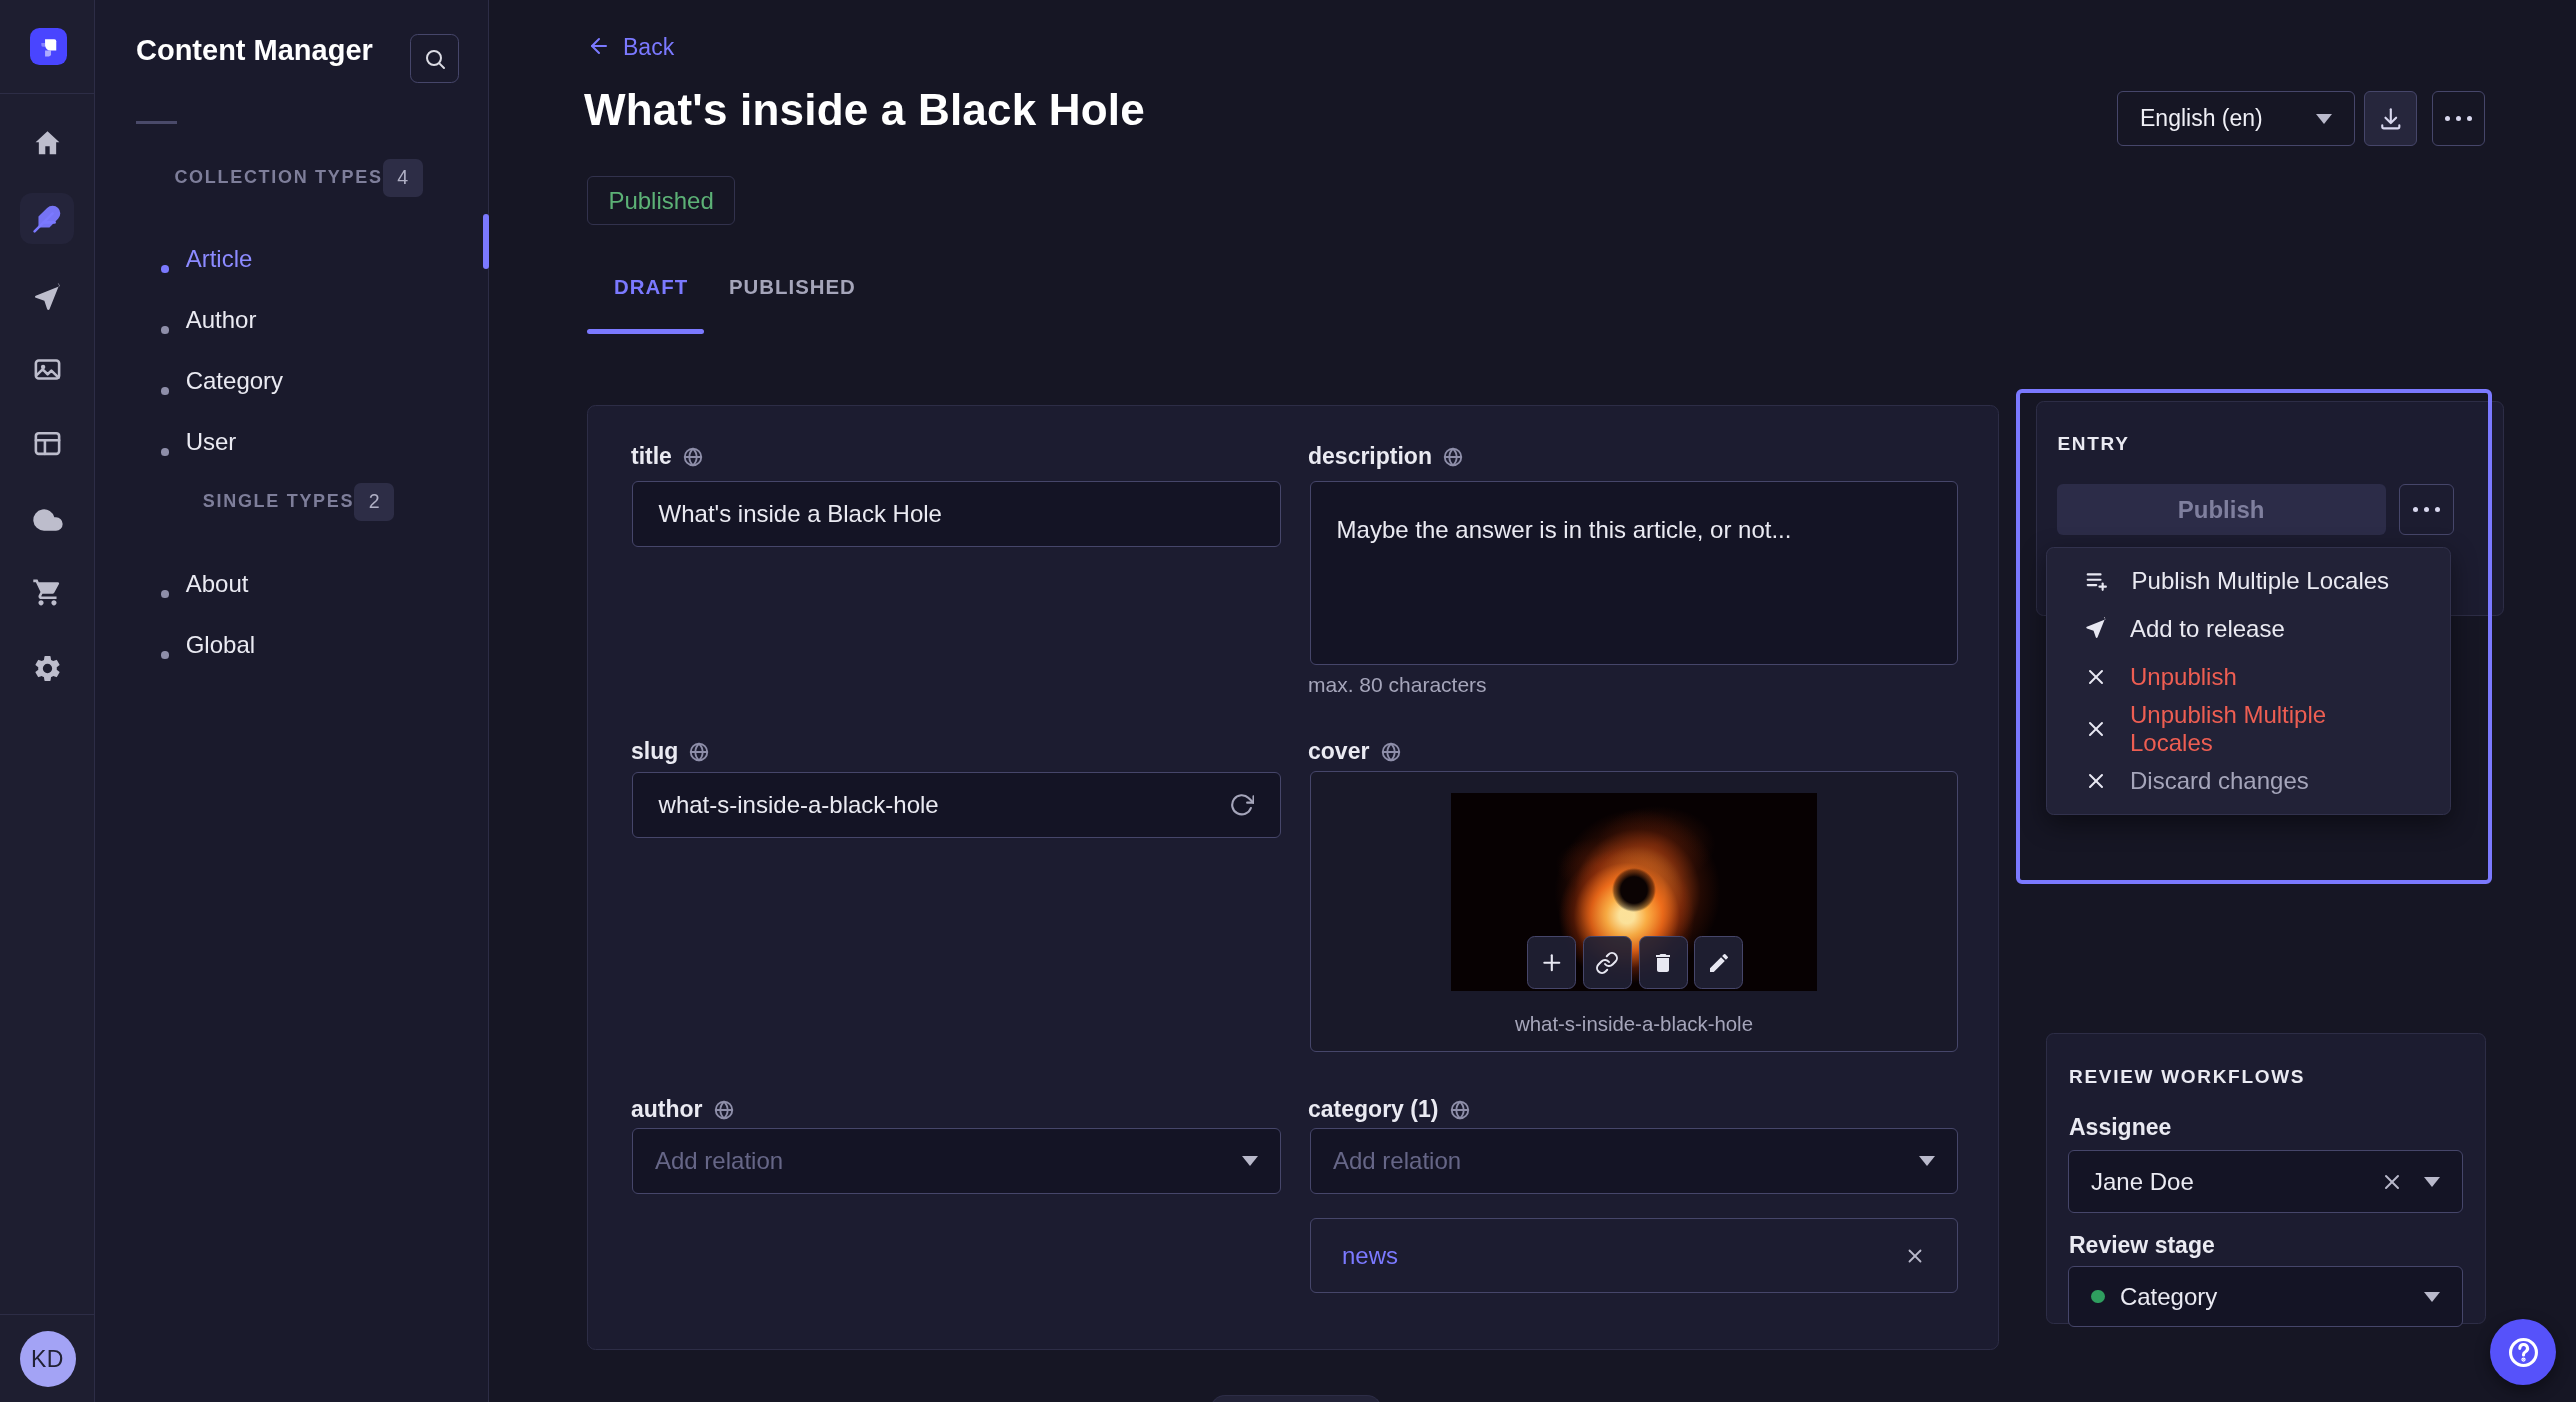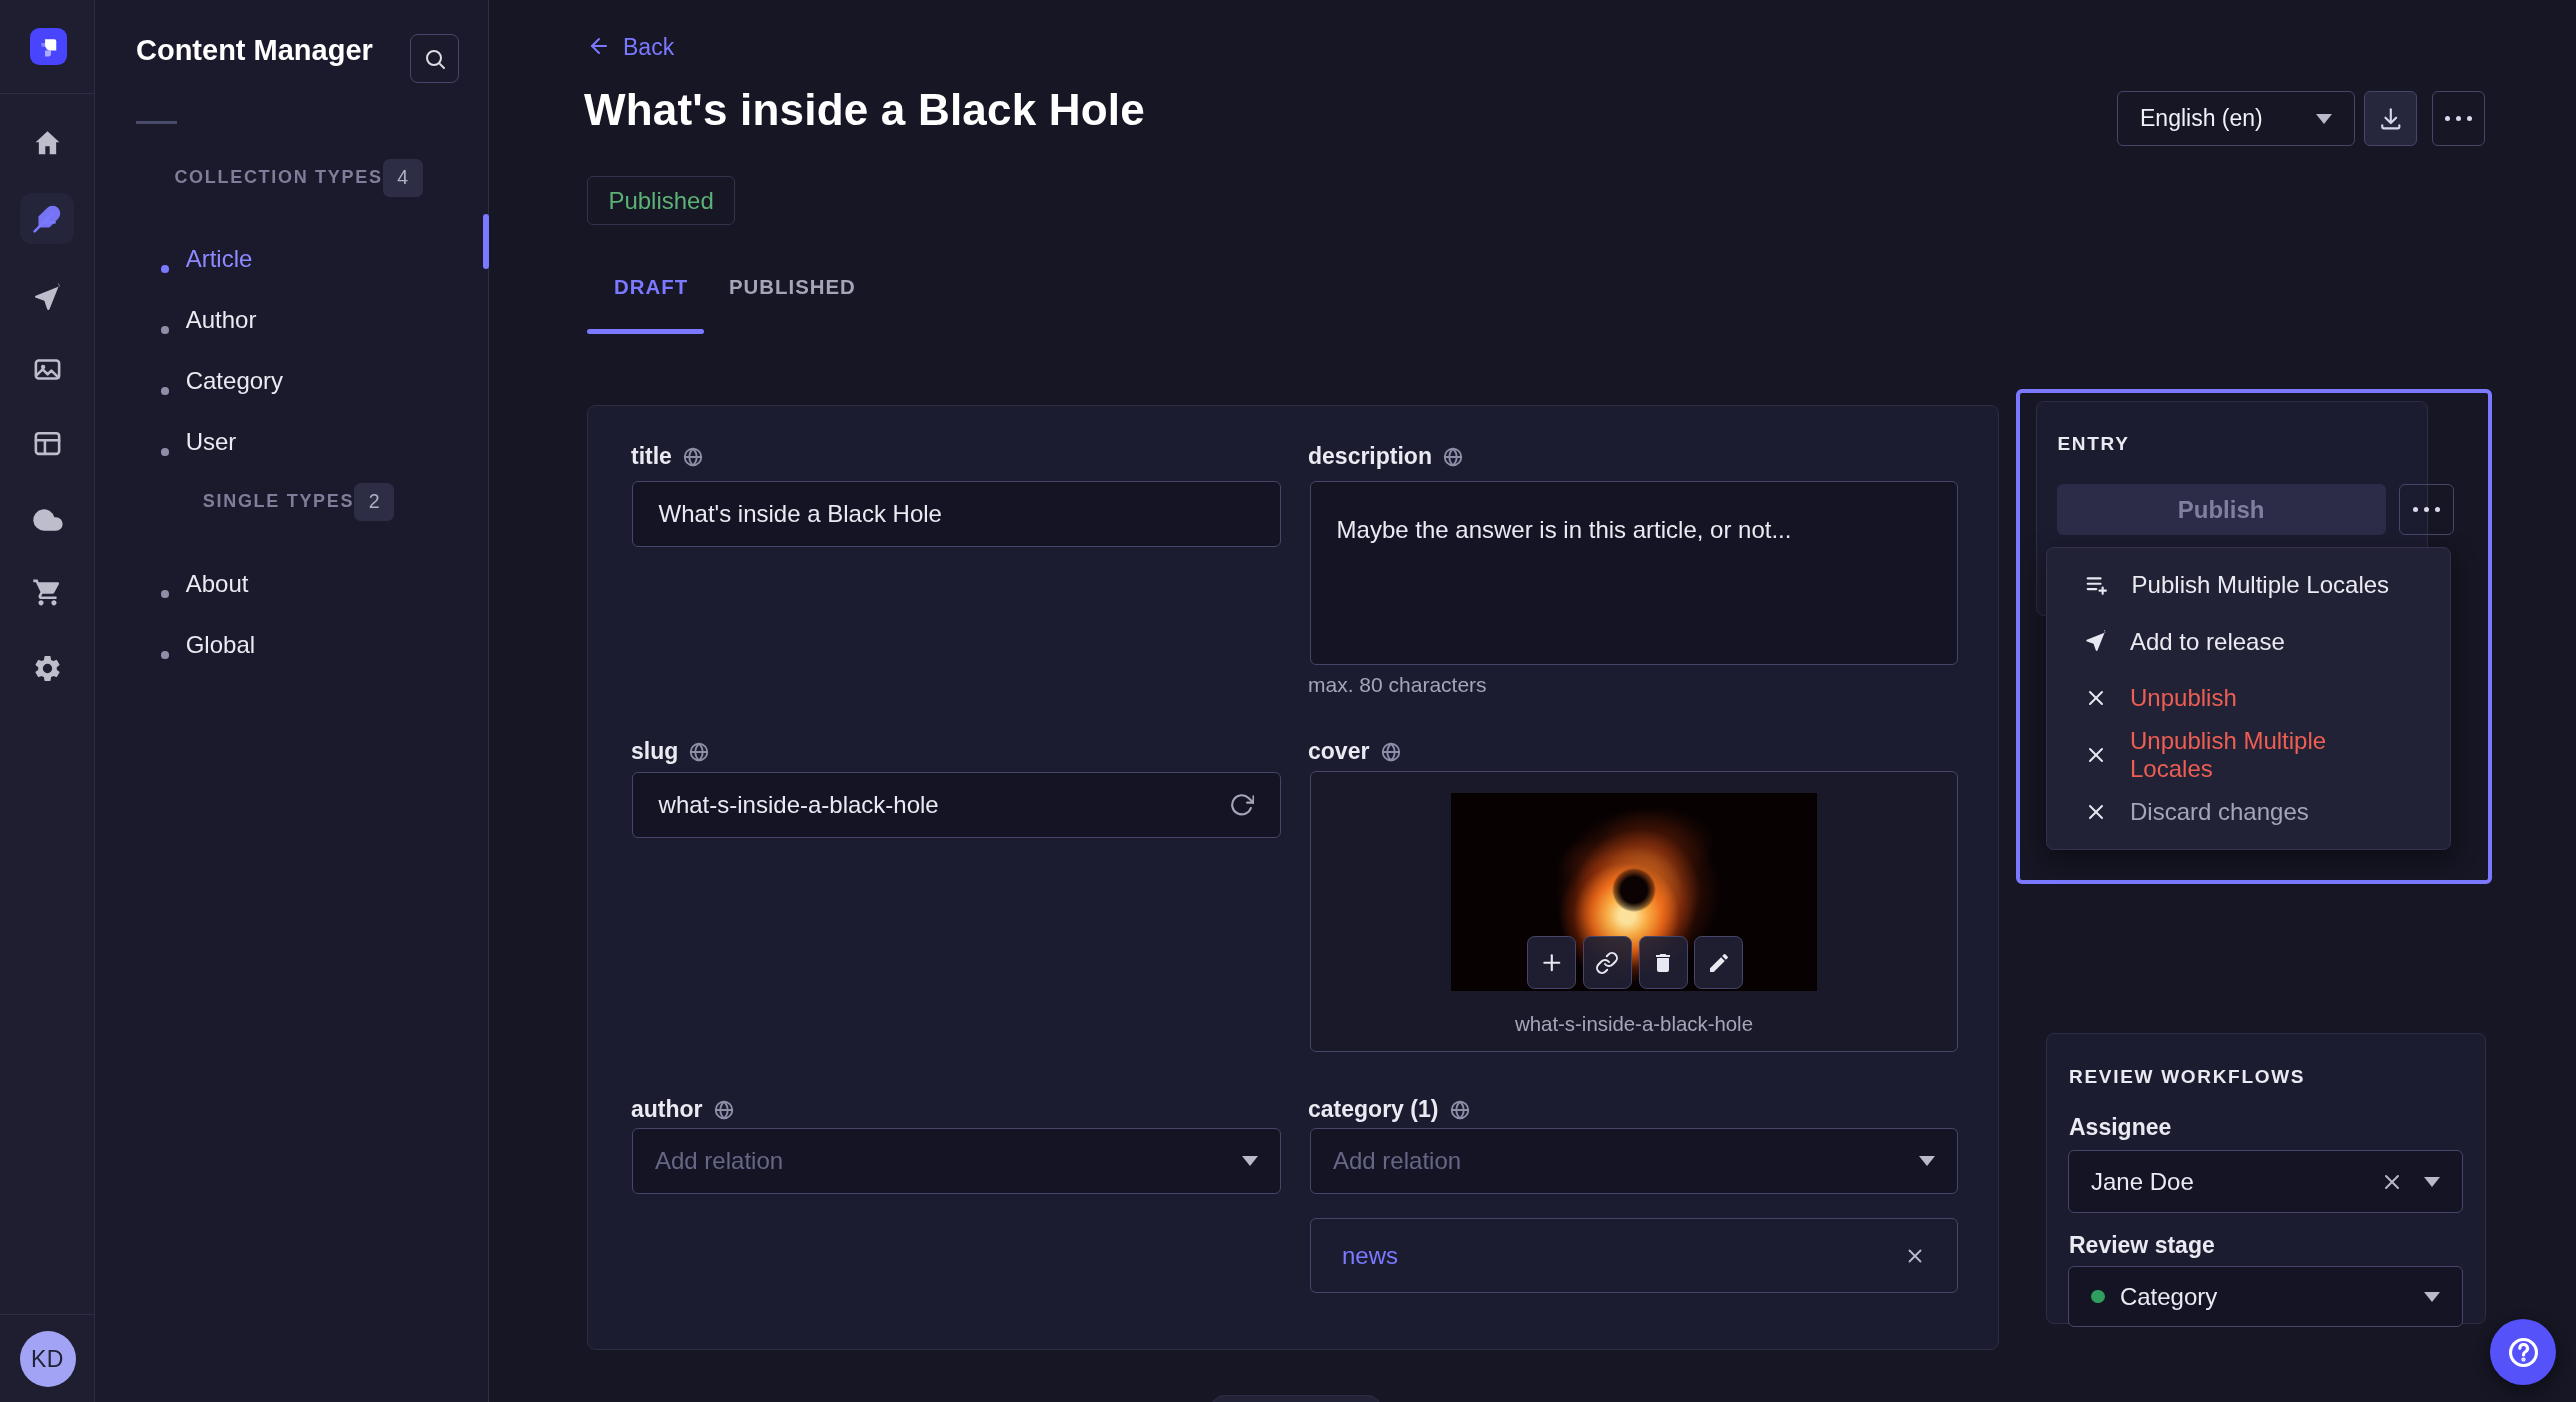--- a/index.html
+++ b/index.html
@@ -99,32 +99,32 @@
   .img-caption{position:absolute;left:0;top:241px;width:100%;text-align:center;font-size:20.4px;color:var(--muted);}
   .rel-box{position:absolute;border:0.9px solid var(--border2);border-radius:6px;display:flex;align-items:center;
     padding:0 31px;font-size:24px;}
   .rel-link{color:var(--accent);cursor:pointer;}
   .x-btn{background:none;border:none;color:#b9b9cb;cursor:pointer;display:flex;align-items:center;}
   .bottom-pill{left:1210px;top:1395px;width:172px;height:25.6px;background:#232338;border:0.9px solid var(--border);
     border-bottom:none;border-radius:15.3px 15.3px 0 0;}
 
   
   .side-card{position:absolute;background:var(--card);border:0.9px solid var(--border);border-radius:7.7px;}
-  .entry-card{left:2036px;top:401px;width:392px;height:215px;z-index:1;padding-left:31px;}
+  .entry-card{left:2036px;top:401px;width:468px;height:215px;z-index:1;padding-left:31px;}
   .panel-heading{position:absolute;font-size:19px;font-weight:700;letter-spacing:1.7px;color:var(--soft);}
   .publish-btn{position:absolute;left:19.6px;top:82px;width:329px;height:51px;border:none;border-radius:6px;
     background:#2c2c48;color:#7f7f9e;font-size:24px;font-weight:600;cursor:pointer;font-family:inherit;}
   .entry-more{position:absolute;left:362px;top:82px;width:55px;height:51px;border:0.9px solid var(--border2);
     border-radius:6px;background:none;display:flex;align-items:center;justify-content:center;cursor:pointer;}
   .sched-card{left:2056px;top:814px;width:397px;height:177px;z-index:1;}
   .sched-date{position:absolute;left:34px;top:48px;font-size:23px;color:#8e8ea9;white-space:nowrap;}
   .sched-more{position:absolute;left:34px;top:94px;width:53px;height:51px;border:0.9px solid var(--border2);
     border-radius:6px;background:none;display:flex;align-items:center;justify-content:center;cursor:pointer;}
   .hl-box{left:2016px;top:389px;width:476px;height:495px;border:4.3px solid var(--accent);border-radius:6px;z-index:2;pointer-events:none;}
-  .dropdown{left:2046px;top:547px;width:405px;height:303px;background:#222237;border:0.9px solid #32324d;
+  .dropdown{left:2046px;top:547px;width:405px;height:268px;background:#222237;border:0.9px solid #32324d;
     border-radius:7.7px;box-shadow:0 8.5px 25.6px rgba(0,0,0,.45);z-index:3;padding:8.5px 0;display:flex;flex-direction:column;}
   .menu-item{flex:1;display:flex;align-items:center;gap:22px;padding:0 37px;font-size:24px;color:var(--soft);cursor:pointer;}
   .menu-item .mi{color:#e8e8f2;flex:none;}
   .menu-item.danger span{color:var(--red);}
   .menu-item.dim span{color:var(--muted);}
   .review-card{left:2046px;top:1033px;width:440px;height:291px;}
   .rw-label{position:absolute;left:22px;font-size:23px;font-weight:700;color:var(--soft);}
   .rw-sel{left:21px;width:395px;height:63px;background:var(--input);}
   .dot-green{width:13.6px;height:13.6px;border-radius:50%;background:#2f9e5f;margin-right:15.3px;flex:none;}
   .help-fab{left:2490px;top:1319px;width:66px;height:66px;border-radius:50%;background:#5652fa;border:none;

